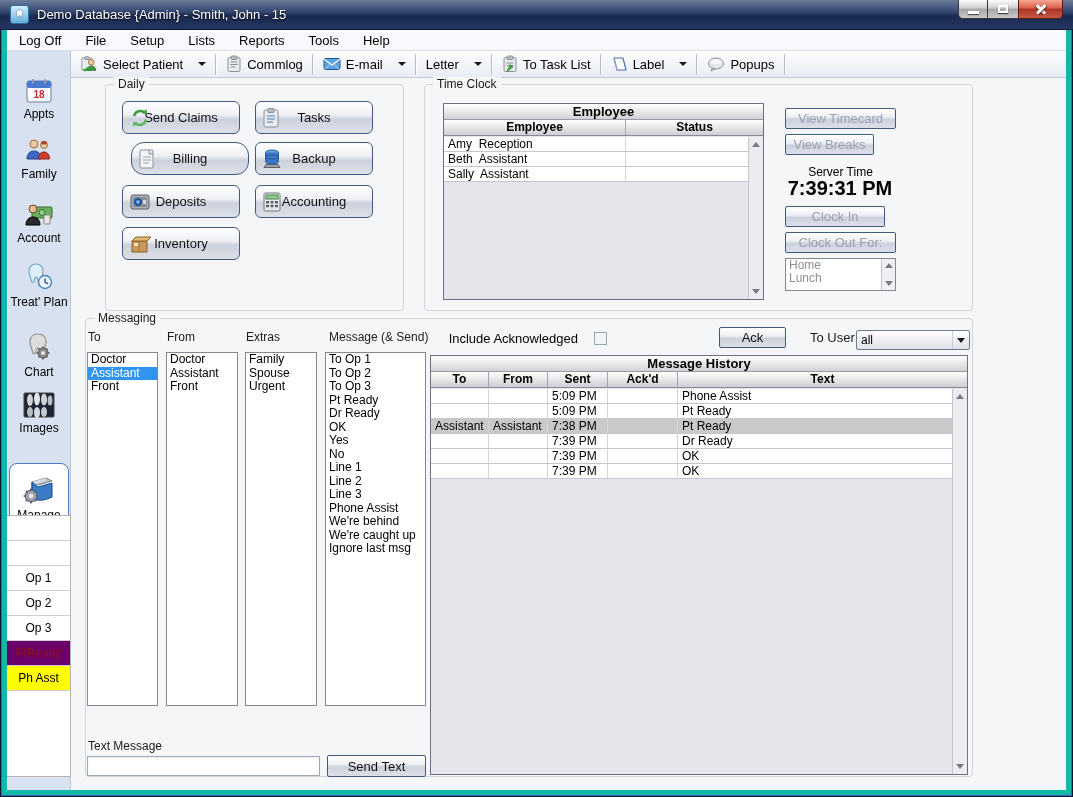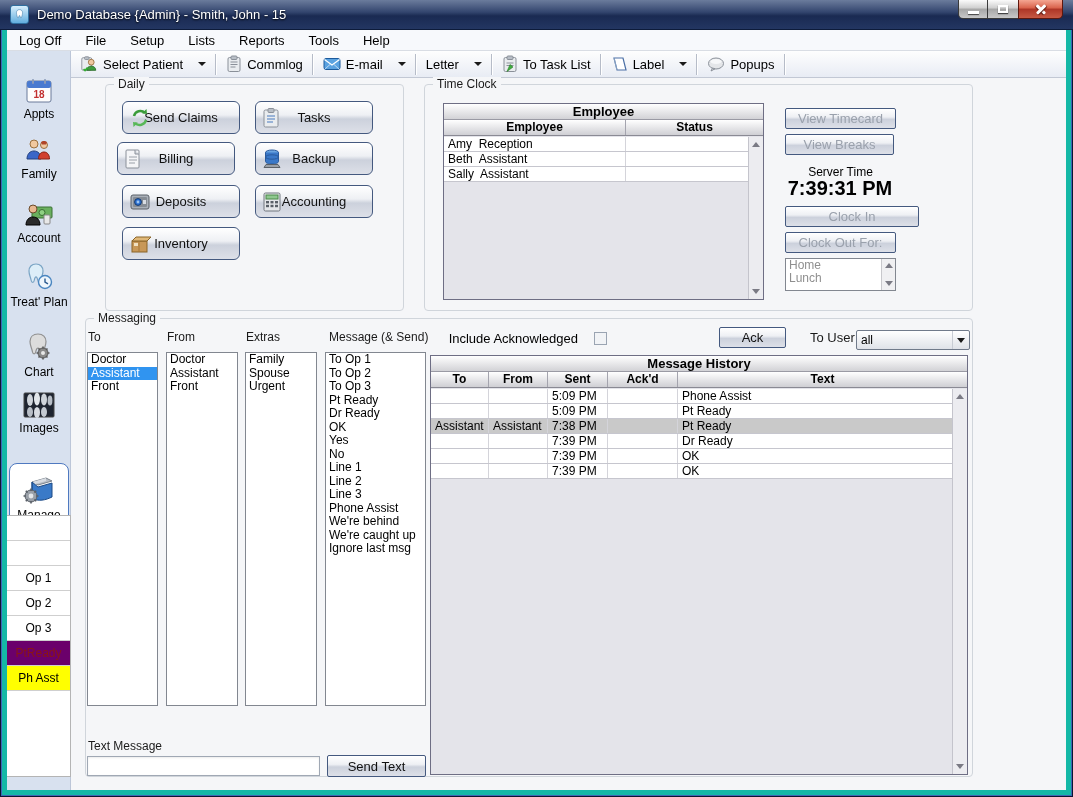--- a/index.html
+++ b/index.html
@@ -319,21 +319,21 @@
       <span class="dicon">
         <svg width="22" height="22" viewBox="0 0 22 22">
             <path d="M5 9a6.5 6.5 0 0 1 11-3" fill="none" stroke="#3a9c3a" stroke-width="2.5"></path>
             <path d="M17.5 2l.5 5-5-.8z" fill="#3a9c3a"></path>
             <path d="M17 13a6.5 6.5 0 0 1-11 3" fill="none" stroke="#58b858" stroke-width="2.5"></path>
             <path d="M4.5 20L4 15l5 .8z" fill="#58b858"></path>
           </svg>
       </span>
       <span>Send Claims</span>
     </div>
-    <div class="glossy daily-btn" style="left:110px;top:112px;">
+    <div class="glossy daily-btn" style="left:124px;top:112px;border-radius:13px;">
       <span class="dicon">
         <svg width="18" height="22" viewBox="0 0 18 22">
             <rect x="2" y="2" width="13" height="18" rx="1" fill="#f4f5f7" stroke="#8a9099"></rect>
             <path d="M11 2v4h4" fill="#d8dce2" stroke="#8a9099"></path>
             <path d="M5 9h8M5 12h8M5 15h6" stroke="#9aa0a8" stroke-width="1"></path>
           </svg>
       </span>
       <span>Billing</span>
     </div>
     <div class="glossy daily-btn" style="left:115px;top:155px;">
@@ -424,26 +424,26 @@
         </div>
       <div class="vscroll" style="top:33px;bottom:0;">
         <span class="sarrow-up"></span>
         <span class="sarrow-down"></span>
       </div>
     </div>
 
     <div class="glossy disabled" style="left:778px;top:78px;width:111px;height:21px;">
       <span>View Timecard</span>
     </div>
-    <div class="glossy disabled" style="left:778px;top:104px;width:109px;height:21px;">
+    <div class="glossy disabled" style="left:778px;top:104px;width:89px;height:21px;">
       <span>View Breaks</span>
     </div>
     <div class="server-time-label">Server Time</div>
     <div class="server-time">7:39:31 PM</div>
-    <div class="glossy disabled" style="left:778px;top:176px;width:134px;height:21px;">
+    <div class="glossy disabled" style="left:778px;top:176px;width:100px;height:21px;">
       <span>Clock In</span>
     </div>
     <div class="glossy disabled" style="left:778px;top:202px;width:111px;height:21px;">
       <span>Clock Out For:</span>
     </div>
     <div class="lb graytext" style="left:778px;top:228px;width:111px;height:33px;">
       <div class="mini-scroll">
         <span class="sarrow-up" style="top:4px;left:2.5px;"></span>
         <span class="sarrow-down" style="bottom:4px;left:2.5px;"></span>
       </div>

